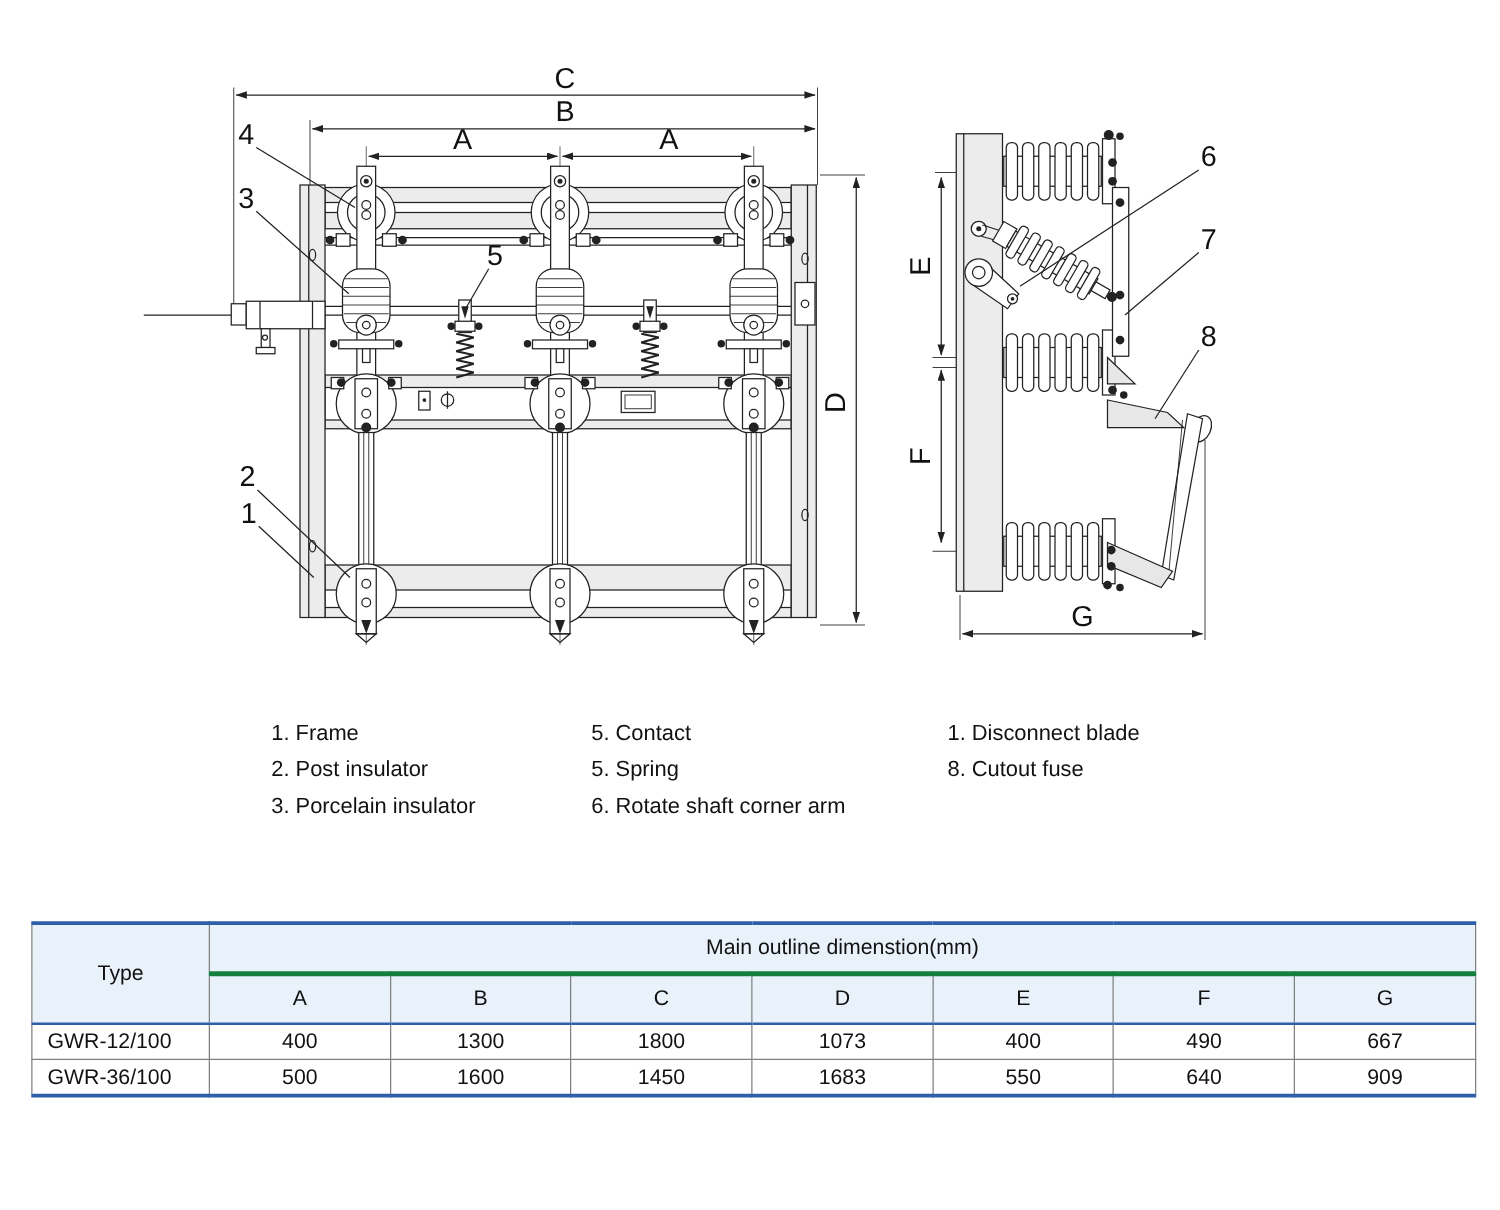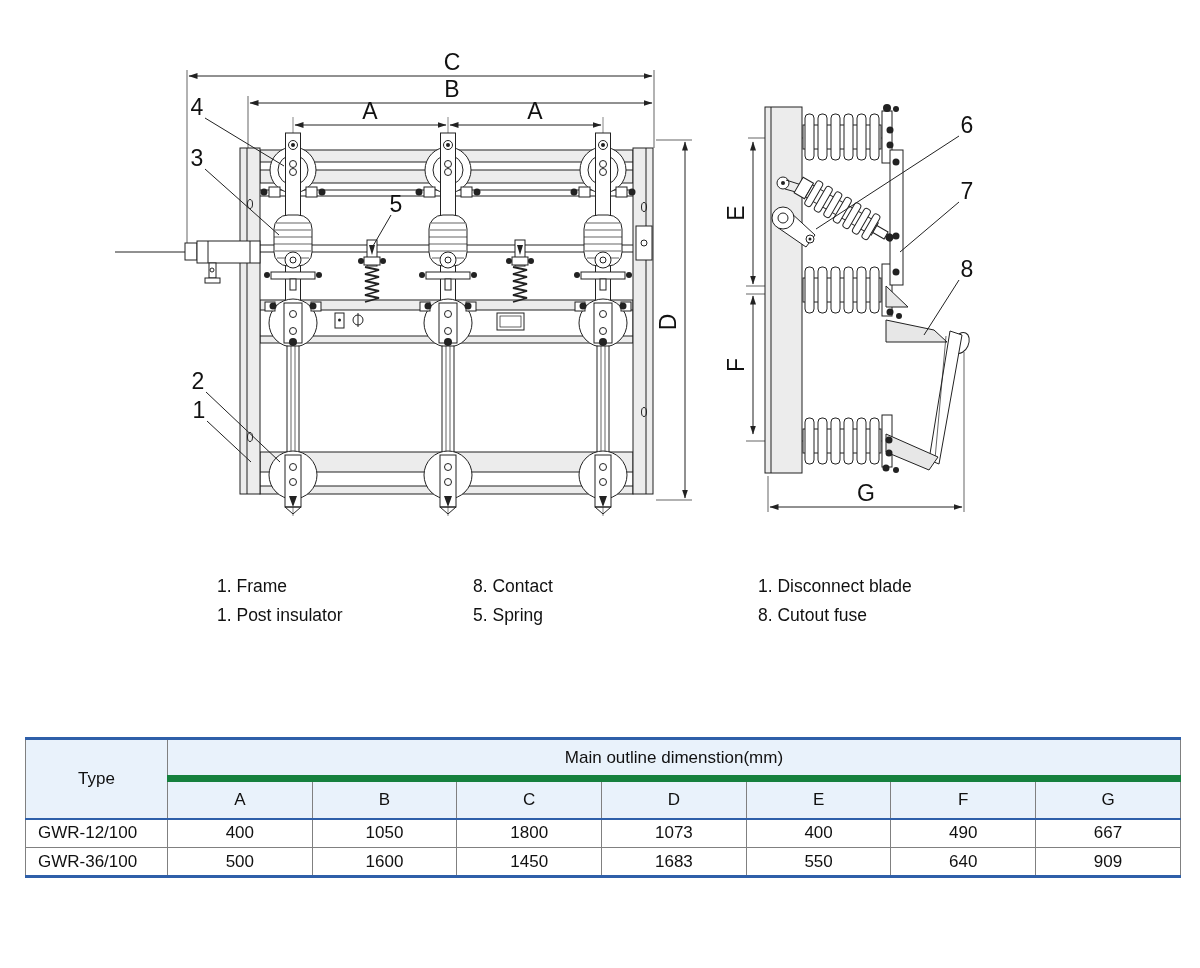--- a/index.html
+++ b/index.html
@@ -21,21 +21,21 @@
   .lcol{position:absolute;top:0;}
   .lrow{height:29px;white-space:nowrap;}
   table.dim-table{position:absolute;left:25px;top:737px;width:1155px;
     border-collapse:collapse;table-layout:fixed;font-size:17px;color:#111;
     border-top:3px solid #2e5fa9;border-bottom:3px solid #2e5fa9;}
   .dim-table th,.dim-table td{border-left:1px solid #808080;border-right:1px solid #808080;
     text-align:center;font-weight:normal;padding:0;}
   .dim-table thead th{background:#e9f2fb;}
   .dim-table thead tr{height:40px;}
   .dim-table tbody tr{height:29px;}
-  th.group-h{border-bottom:7px solid #15803d;}
+  th.group-h{border-bottom:4px solid #15803d;}
   .dim-table thead tr.sub th{border-bottom:2px solid #2e5fa9;}
   th.type-h{border-bottom:2px solid #2e5fa9;text-align:center;}
   .dim-table tbody tr.r1 td{border-bottom:1px solid #808080;}
   td.type-cell{text-align:left;padding-left:12px;}
 </style>
 </head>
 <body>
 
 <svg width="1200" height="565" viewBox="0 0 1200 565">
   <defs>
@@ -281,25 +281,27 @@
       <text class="lbl" x="967" y="199">7</text>
       <line class="s" x1="959" y1="280" x2="924" y2="335"></line>
       <text class="lbl" x="967" y="277">8</text>
     </g>
   </g>
 </svg>
 
 <div class="legend">
   <div class="lcol" style="left:217px">
     <div class="lrow">1. Frame</div>
-    <div class="lrow">1. Post insulator</div>
+    <div class="lrow">2. Post insulator</div>
+    <div class="lrow">3. Porcelain insulator</div>
   </div>
   <div class="lcol" style="left:473px">
-    <div class="lrow">8. Contact</div>
+    <div class="lrow">5. Contact</div>
     <div class="lrow">5. Spring</div>
+    <div class="lrow">6. Rotate shaft corner arm</div>
   </div>
   <div class="lcol" style="left:758px">
     <div class="lrow">1. Disconnect blade</div>
     <div class="lrow">8. Cutout fuse</div>
   </div>
 </div>
 
 <table class="dim-table">
   <colgroup>
     <col style="width:142px">
@@ -323,21 +325,21 @@
       <th>D</th>
       <th>E</th>
       <th>F</th>
       <th>G</th>
     </tr>
   </thead>
   <tbody>
     <tr class="r1">
       <td class="type-cell">GWR-12/100</td>
       <td>400</td>
-      <td>1050</td>
+      <td>1300</td>
       <td>1800</td>
       <td>1073</td>
       <td>400</td>
       <td>490</td>
       <td>667</td>
     </tr>
     <tr class="r2">
       <td class="type-cell">GWR-36/100</td>
       <td>500</td>
       <td>1600</td>

